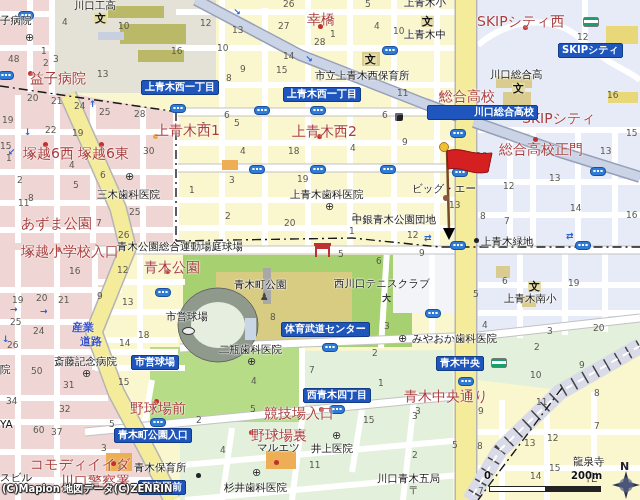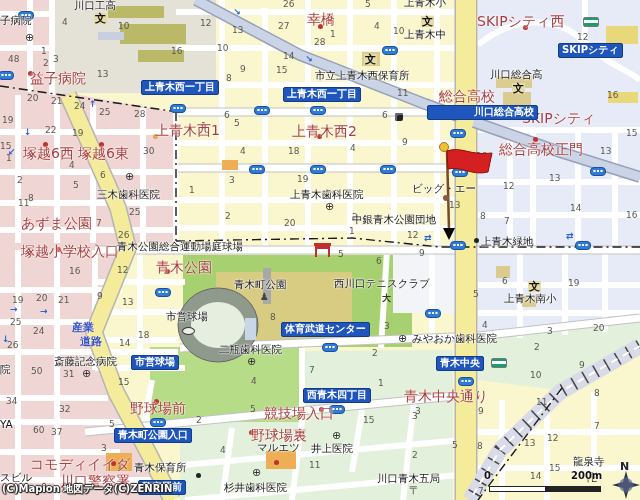--- a/index.html
+++ b/index.html
@@ -291,21 +291,21 @@
         <div class="lab num" style="left: 36px; top: 294px;">20</div>
         <div class="lab num" style="left: 58px; top: 296px;">21</div>
         <div class="lab num" style="left: 97px; top: 292px;">9</div>
         <div class="lab num" style="left: 122px; top: 298px;">13</div>
         <div class="lab num" style="left: 10px; top: 318px;">25</div>
         <div class="lab num" style="left: 33px; top: 327px;">24</div>
         <div class="lab num" style="left: 7px; top: 341px;">26</div>
         <div class="lab num" style="left: 138px; top: 331px;">18</div>
         <div class="lab num" style="left: 119px; top: 339px;">14</div>
         <div class="lab num" style="left: 31px; top: 367px;">50</div>
-        <div class="lab num" style="left: 63px; top: 370px;">31</div>
+        <div class="lab num" style="left: 63px; top: 381px;">31</div>
         <div class="lab num" style="left: 6px; top: 397px;">34</div>
         <div class="lab num" style="left: 59px; top: 405px;">32</div>
         <div class="lab num" style="left: 33px; top: 426px;">60</div>
         <div class="lab num" style="left: 51px; top: 428px;">37</div>
         <div class="lab num" style="left: 118px; top: 378px;">15</div>
         <div class="lab num" style="left: 101px; top: 444px;">3</div>
         <div class="lab num" style="left: 109px; top: 420px;">5</div>
         <div class="lab num" style="left: 117px; top: 462px;">1</div>
         <div class="lab num" style="left: 251px; top: 377px;">4</div>
         <div class="lab num" style="left: 378px; top: 379px;">1</div>
@@ -380,21 +380,21 @@
         <div class="lab red" style="left: 477px; top: 14px;">SKIPシティ西</div>
         <div class="lab red" style="left: 522px; top: 111px;">SKIPシティ</div>
         <div class="lab red" style="left: 439px; top: 89px;">総合高校</div>
         <div class="lab red" style="left: 499px; top: 142px;">総合高校正門</div>
         <div class="lab red" style="left: 155px; top: 123px;">上青木西1</div>
         <div class="lab red" style="left: 23px; top: 146px;">塚越6西</div>
         <div class="lab red" style="left: 78px; top: 146px;">塚越6東</div>
         <div class="lab red" style="left: 292px; top: 124px;">上青木西2</div>
         <div class="lab red" style="left: 21px; top: 216px;">あずま公園</div>
         <div class="lab red" style="left: 21px; top: 244px;">塚越小学校入口</div>
-        <div class="lab red" style="left: 144px; top: 260px; padding-left: 12px;">青木公園</div>
+        <div class="lab red" style="left: 144px; top: 260px;">青木公園</div>
         <div class="lab red" style="left: 130px; top: 401px;">野球場前</div>
         <div class="lab red" style="left: 264px; top: 406px;">競技場入口</div>
         <div class="lab red" style="left: 251px; top: 428px;">野球場裏</div>
         <div class="lab red" style="left: 30px; top: 457px;">コモディイイダ</div>
         <div class="lab red" style="left: 60px; top: 474px;">川口警察署</div>
         <div class="lab red" style="left: 404px; top: 389px;">青木中央通り</div>
         <div class="lab red" style="left: 30px; top: 71px;">益子病院</div>
       </div>
     <div id="ly-roadnames">
         <div class="lab rdnm" style="left: 72px; top: 322px;">産業</div>

